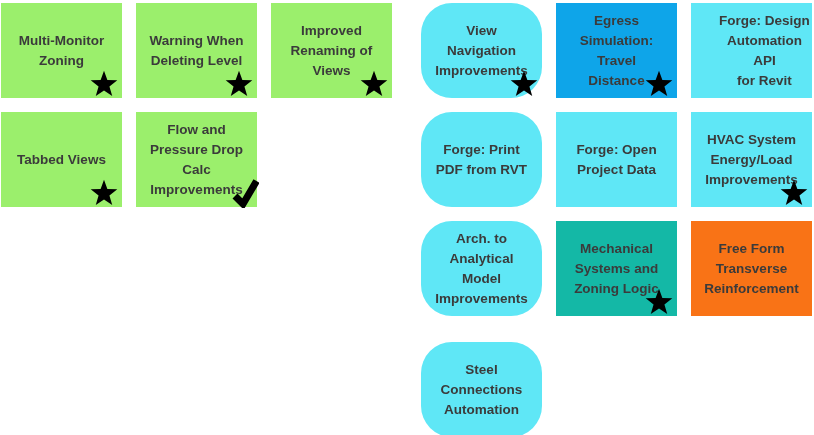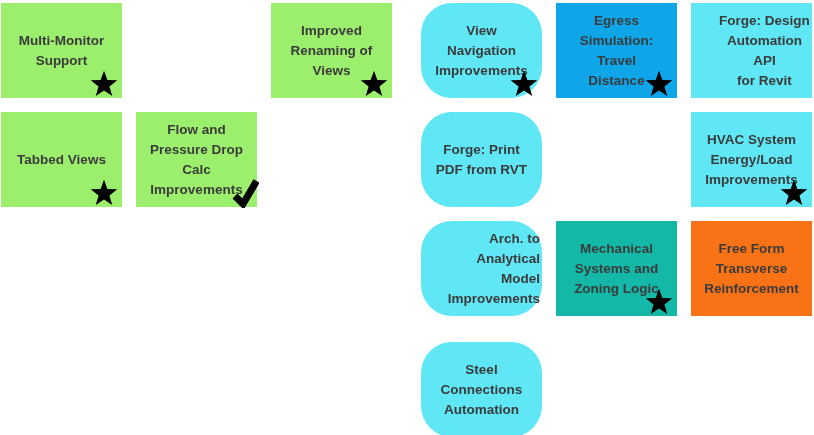--- a/index.html
+++ b/index.html
@@ -55,28 +55,37 @@
   
   .ry1 { top: 3px; } .ry2 { top: 112px; } .ry3 { top: 221px; } .ry4 { top: 342px; }
 </style>
 </head>
 <body>
 
 <div class="board">
 
   <div class="card cx1 ry1" style="background: rgb(155, 239, 108);">
     <div class="card-label">Multi-Monitor
-Support</div>
+Zoning</div>
     <span class="badge">
       <svg viewBox="0 0 24 23">
           <polygon fill="#000" points="12,0.5 14.88,8.54 23.41,8.79 16.66,14.01 19.05,22.21 12,17.4 4.95,22.21 7.34,14.01 0.59,8.79 9.12,8.54"></polygon>
         </svg>
     </span>
   </div>
 
+  <div class="card cx2 ry1" style="background: rgb(155, 239, 108);">
+    <div class="card-label">Warning When
+Deleting Level</div>
+    <span class="badge">
+      <svg viewBox="0 0 24 23">
+          <polygon fill="#000" points="12,0.5 14.88,8.54 23.41,8.79 16.66,14.01 19.05,22.21 12,17.4 4.95,22.21 7.34,14.01 0.59,8.79 9.12,8.54"></polygon>
+        </svg>
+    </span>
+  </div>
 
   <div class="card cx3 ry1" style="background: rgb(155, 239, 108);">
     <div class="card-label">Improved
 Renaming of
 Views</div>
     <span class="badge">
       <svg viewBox="0 0 24 23">
           <polygon fill="#000" points="12,0.5 14.88,8.54 23.41,8.79 16.66,14.01 19.05,22.21 12,17.4 4.95,22.21 7.34,14.01 0.59,8.79 9.12,8.54"></polygon>
         </svg>
     </span>
@@ -130,33 +139,37 @@
     <div class="card-label">Forge: Design
 Automation API
 for Revit</div>
   </div>
 
   <div class="card cx4 ry2" style="background: rgb(95, 231, 246); text-align: center;">
     <div class="card-label">Forge: Print
 PDF from RVT</div>
   </div>
 
+  <div class="card cx5 ry2" style="background: rgb(95, 231, 246);">
+    <div class="card-label">Forge: Open
+Project Data</div>
+  </div>
 
   <div class="card cx6 ry2" style="background: rgb(95, 231, 246);">
     <div class="card-label">HVAC System
 Energy/Load
 Improvements</div>
     <span class="badge">
       <svg viewBox="0 0 24 23">
           <polygon fill="#000" points="12,0.5 14.88,8.54 23.41,8.79 16.66,14.01 19.05,22.21 12,17.4 4.95,22.21 7.34,14.01 0.59,8.79 9.12,8.54"></polygon>
         </svg>
     </span>
   </div>
 
-  <div class="card cx4 ry3" style="background: rgb(95, 231, 246); text-align: right;">
+  <div class="card cx4 ry3" style="background: rgb(95, 231, 246);">
     <div class="card-label">Arch. to
 Analytical
 Model
 Improvements</div>
   </div>
 
   <div class="card cx5 ry3" style="background: #14b8a6;">
     <div class="card-label">Mechanical
 Systems and
 Zoning Logic</div>

